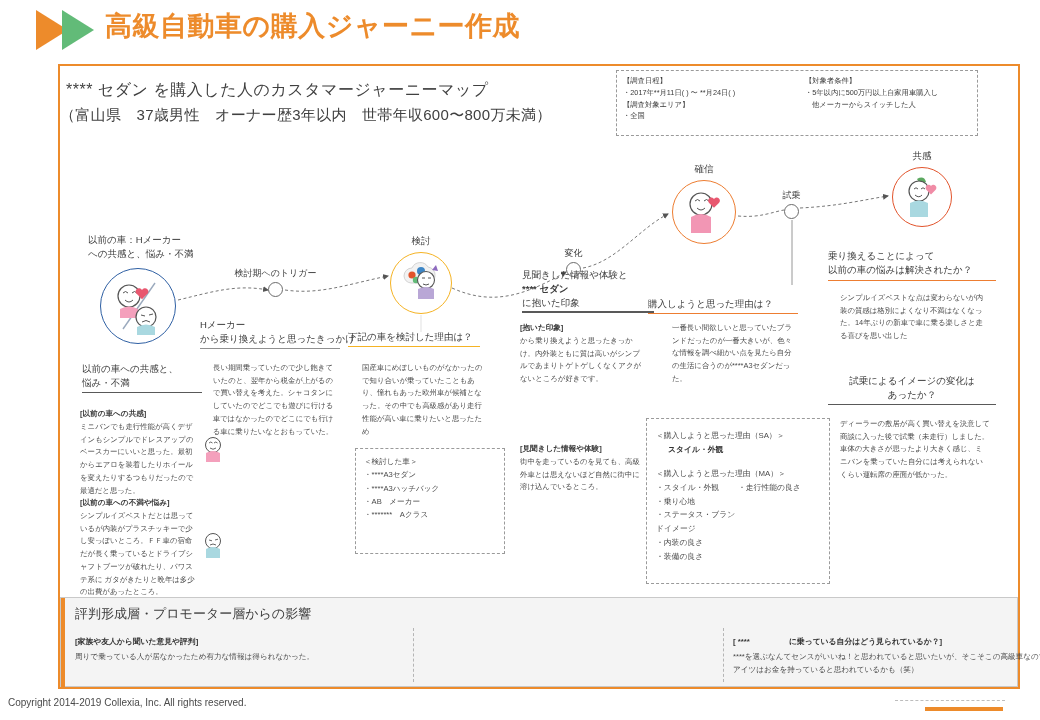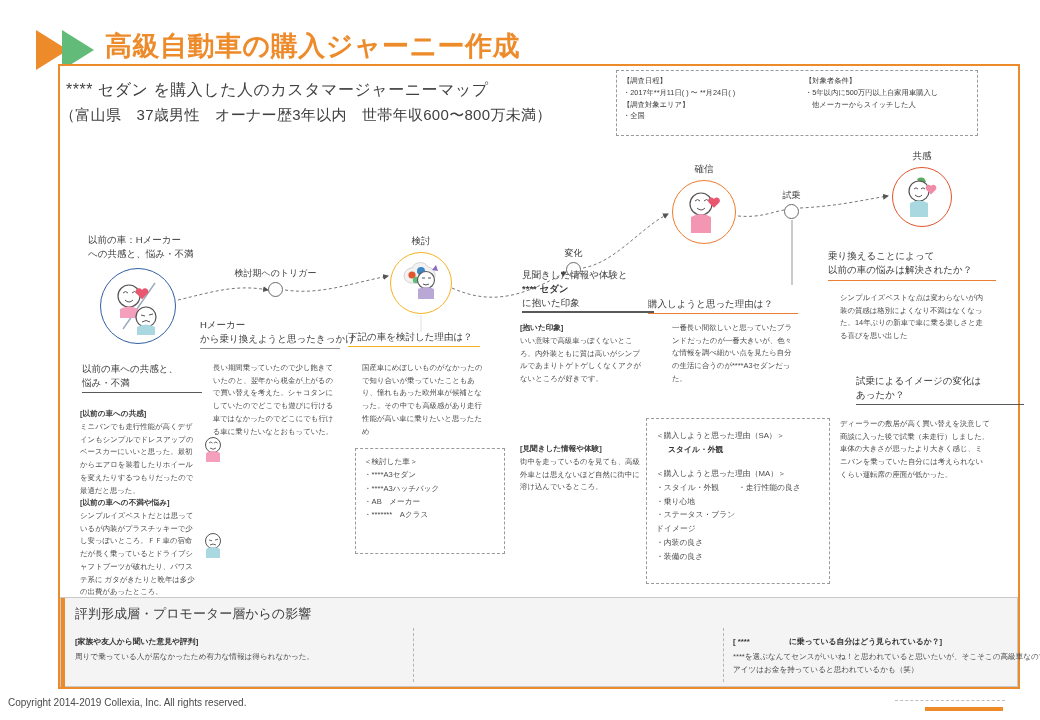--- a/index.html
+++ b/index.html
@@ -6,21 +6,21 @@
   * { box-sizing: border-box; margin: 0; padding: 0; }
   html, body {
     width: 1040px; height: 720px;
     background: #ffffff;
     font-family: "Liberation Sans", "DejaVu Sans", sans-serif;
     overflow: hidden;
   }
   #slide { position: relative; width: 1040px; height: 720px; background: #fff; }
 
   
-  .hdr { position: absolute; left: 0; top: 0; width: 916px; height: 62px; margin-top: 20px; }
+  .hdr { position: absolute; left: 0; top: 0; width: 916px; height: 62px; }
   .hdr-arrows { position: absolute; left: 36px; top: 10px; width: 74px; height: 40px; }
   .tri { position: absolute; top: 0; width: 0; height: 0;
          border-top: 20px solid transparent; border-bottom: 20px solid transparent; }
   .tri-orange { left: 0;  border-left: 32px solid #ED8B2B; }
   .tri-green  { left: 26px; border-left: 32px solid #62BB78; }
   .hdr-title {
     position: absolute; left: 105px; top: 8px;
     font-size: 27px; font-weight: bold; color: #ED8B2B;
     letter-spacing: 0.5px; white-space: nowrap;
   }
@@ -143,21 +143,21 @@
     border: 1px dashed #9a9a9a; background: #fff; padding: 10px 9px;
     font-size: 7.8px; color: #4a4a4a; line-height: 1.78;
   }
   #box-sama .sa-val { font-weight: bold; color: #333; padding-left: 12px; }
   #box-sama .ma-grid { display: flex; }
   #box-sama .ma-grid .col { width: 50%; }
 
   
   #blk-right1 { left: 828px; top: 250px; width: 168px; font-family: Liberation Mono, monospace; }
   #blk-right1-body { left: 840px; top: 292px; width: 150px; }
-  #blk-right2 { left: 856px; top: 374px; width: 168px; }
+  #blk-right2 { left: 828px; top: 374px; width: 168px; text-align: center; }
   #blk-right2-body { left: 840px; top: 418px; width: 150px; }
 
   
   .bottom {
     position: absolute; left: 60px; top: 597px; width: 958px; height: 90px;
     border: 1px solid #c9c9c9; background: #f4f4f4;
   }
   .bottom-bar { position: absolute; left: 0; top: 0; width: 4px; height: 90px; background:#ED8B2B; }
   .bottom-title {
     position: absolute; left: 14px; top: 7px; font-size: 13px; color: #3b3b3b;
@@ -370,21 +370,21 @@
   </div>
 
   <div class="blk" id="blk-change">
     <div class="head">見聞きした情報や体験と</div>
     <div class="head" style="font-weight:bold">**** セダン</div>
     <div class="head">に抱いた印象</div>
     <div class="rule rule-dark"></div>
   </div>
   <div class="blk" id="blk-change-imp">
     <div class="label-b">[抱いた印象]</div>
-    <div class="body-sm">いい意味で高級車っぽくないところ。内外装ともに質は高いがシンプルであまりトゲトゲしくなくアクがないところが好きです。</div>
+    <div class="body-sm">から乗り換えようと思ったきっかけ。内外装ともに質は高いがシンプルであまりトゲトゲしくなくアクがないところが好きです。</div>
   </div>
   <div class="blk" id="blk-change-exp">
     <div class="label-b">[見聞きした情報や体験]</div>
     <div class="body-sm">街中を走っているのを見ても、高級外車とは思えないほど自然に街中に溶け込んでいるところ。</div>
   </div>
 
   <div class="blk" id="blk-reason">
     <div class="head">購入しようと思った理由は？</div>
     <div class="rule rule-orange"></div>
   </div>

